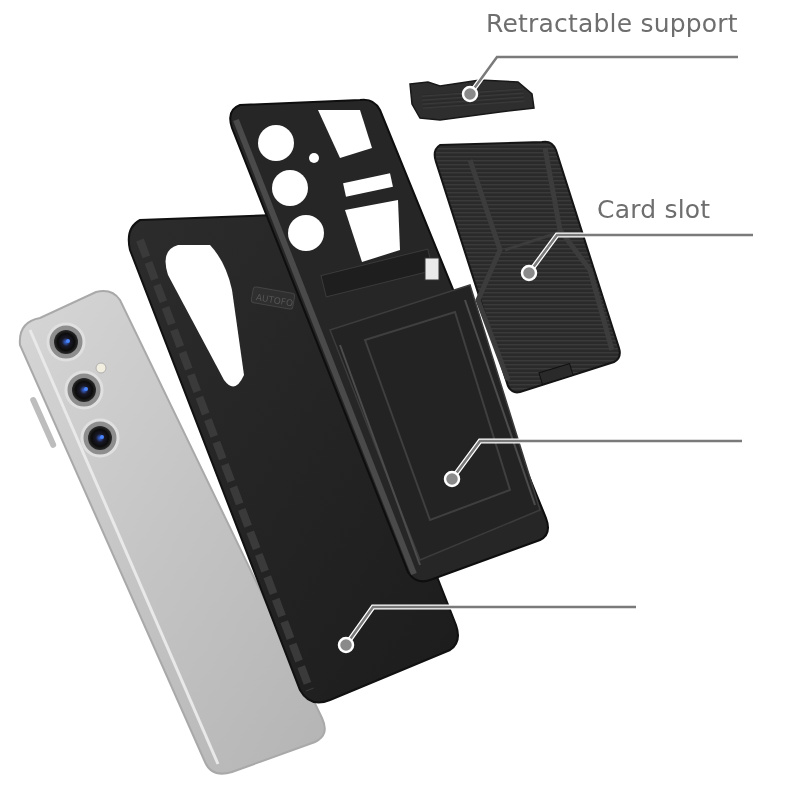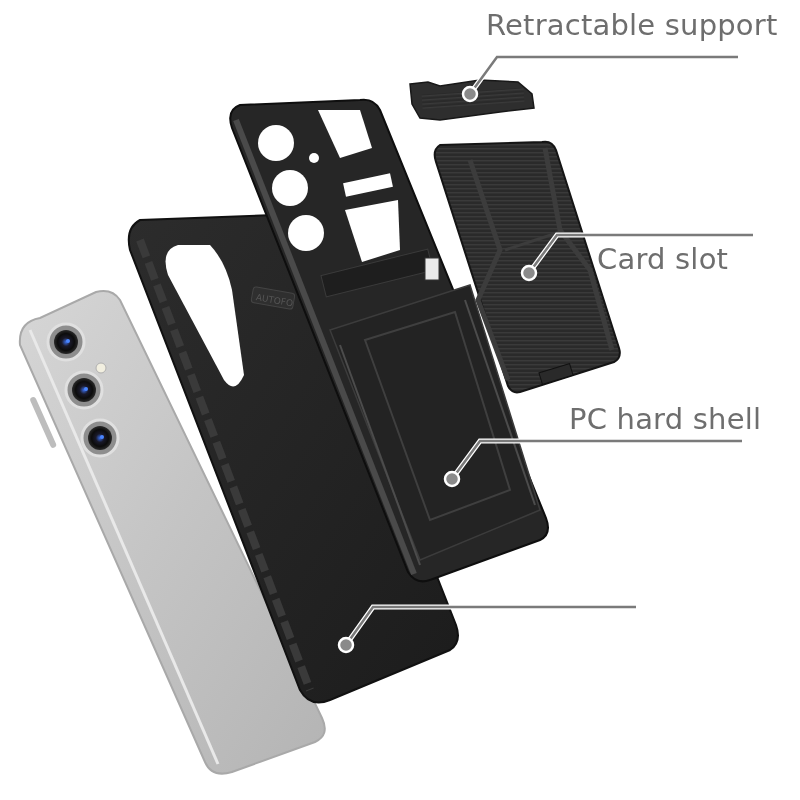--- a/index.html
+++ b/index.html
@@ -9,21 +9,21 @@
       height: 800px;
       overflow: hidden;
       background: #ffffff;
       font-family: "Liberation Sans", "DejaVu Sans", sans-serif;
     }
     #art { position: absolute; left: 0; top: 0; width: 800px; height: 800px; }
     .callout-label {
       position: absolute;
       color: #6e6e6e;
       font-family: "DejaVu Sans", "Liberation Sans", sans-serif;
-      font-size: 29px;
+      font-size: 25px;
       letter-spacing: 0.2px;
       white-space: nowrap;
       line-height: 1;
     }
   </style>
 </head>
 <body>
 
 <div id="stage">
 
@@ -133,16 +133,15 @@
       <polyline points="452,479 480,441 742,441" fill="none" stroke="#7a7a7a" stroke-width="2.5"></polyline>
       <circle cx="452" cy="479" r="7" fill="#8a8a8a" stroke="#fff" stroke-width="2.5"></circle>
 
       <polyline points="346,645 373,607 636,607" fill="none" stroke="#ffffff" stroke-width="5"></polyline>
       <polyline points="346,645 373,607 636,607" fill="none" stroke="#7a7a7a" stroke-width="2.5"></polyline>
       <circle cx="346" cy="645" r="7" fill="#8a8a8a" stroke="#fff" stroke-width="2.5"></circle>
     </g>
   </svg>
 
   <div class="callout-label" style="left:486px; top:11px;">Retractable support</div>
-  <div class="callout-label" style="left:597px; top:197px;margin-top:48px;">Card slot</div>
-  <div class="callout-label" style="left:569px; top:405px;">PC hard shell</div>
+  <div class="callout-label" style="left:597px; top:197px;">Card slot</div>
 
 </div>
 
 </body></html>

